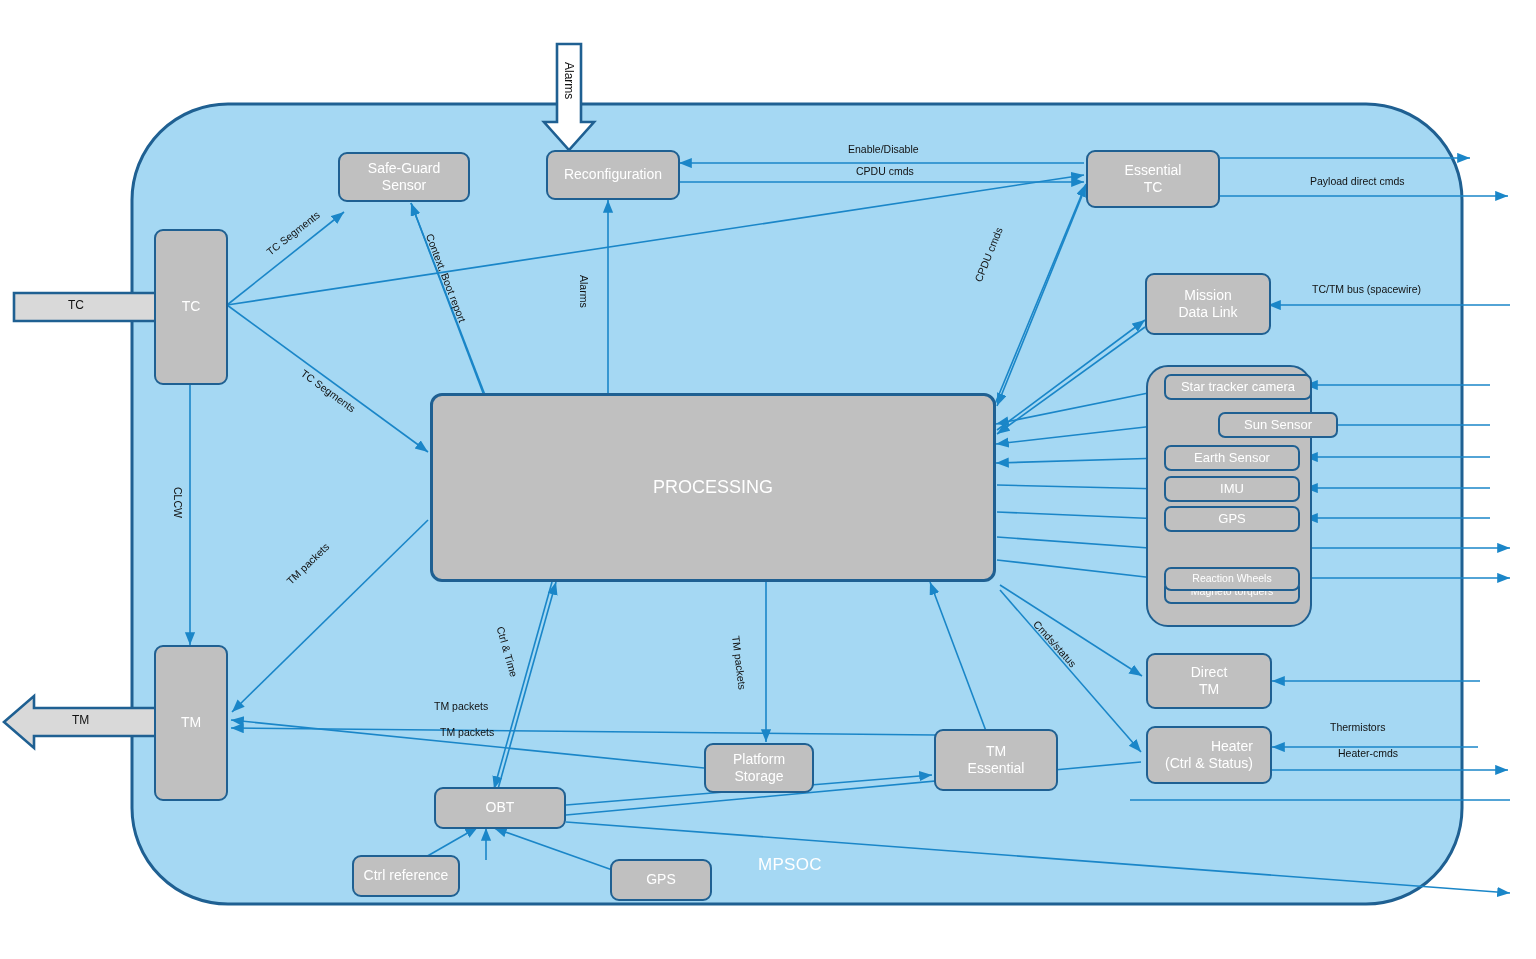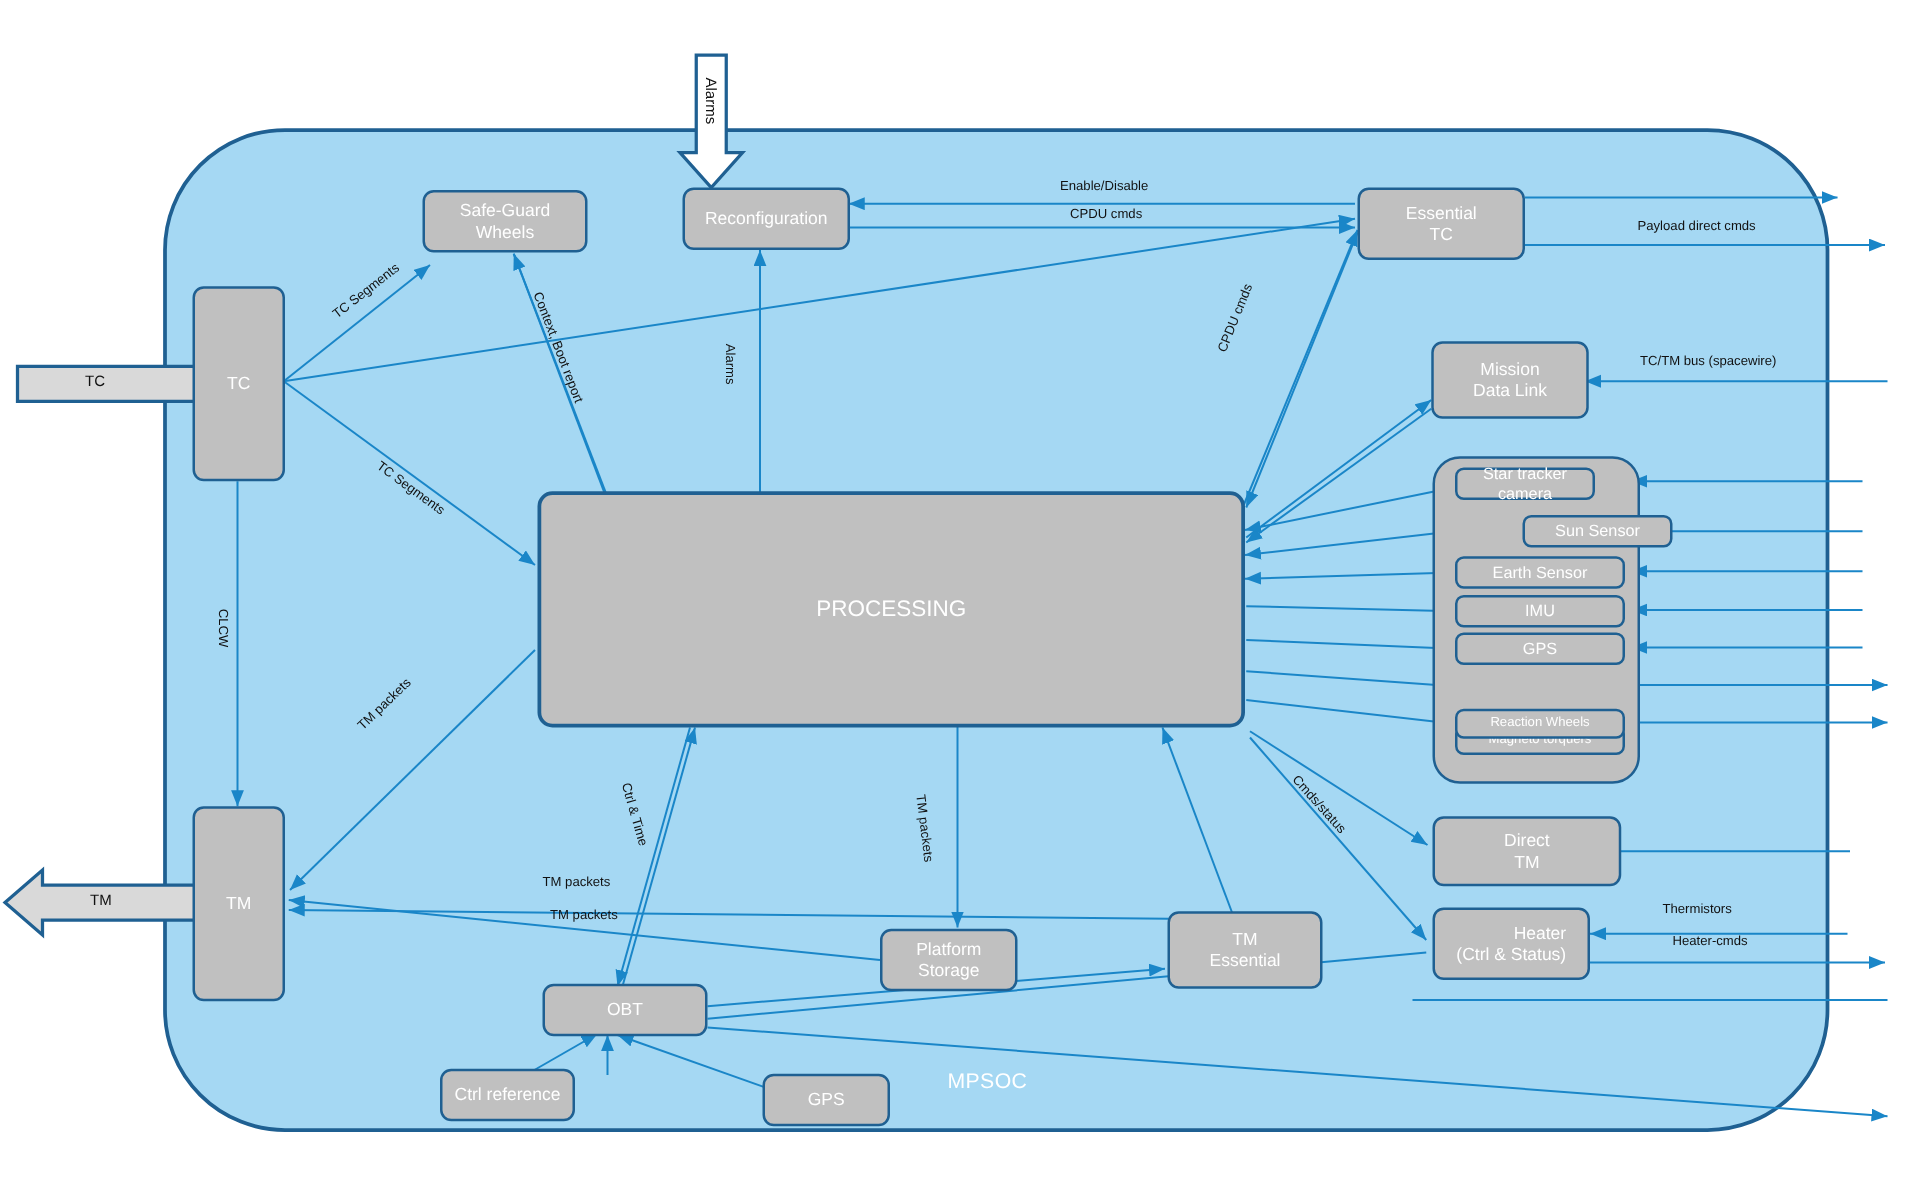--- a/index.html
+++ b/index.html
@@ -188,53 +188,53 @@
     <path d="M156,708 L34,708 L34,696 L4,722 L34,748 L34,736 L156,736 Z" fill="#d9d9d9" stroke="#1f6092" stroke-width="2.6"></path>
 
     <path d="M557,44 L581,44 L581,122 L594,122 L569,150 L544,122 L557,122 Z" fill="#ffffff" stroke="#1f6092" stroke-width="2.6"></path>
   </svg>
 
   <div class="box" style="left:154px; top:229px; width:74px; height:156px;">TC</div>
 
   <div class="box" style="left:154px; top:645px; width:74px; height:156px;">TM</div>
 
   <div class="box" style="left:338px; top:152px; width:132px; height:50px;">Safe-Guard
-Wheels</div>
+Sensor</div>
 
   <div class="box" style="left:546px; top:150px; width:134px; height:50px;">Reconfiguration</div>
 
   <div class="box" style="left:1086px; top:150px; width:134px; height:58px;">Essential
 TC</div>
 
   <div class="box" style="left:1145px; top:273px; width:126px; height:62px;">Mission
 Data Link</div>
 
   <div class="box proc" style="left:430px; top:393px; width:566px; height:189px;">PROCESSING</div>
 
-  <div class="box" style="left:1146px; top:653px; width:151px; height:56px;">Direct
+  <div class="box" style="left:1146px; top:653px; width:126px; height:56px;">Direct
 TM</div>
 
   <div class="box" style="left:1146px; top:726px; width:126px; height:58px;text-align:right;">Heater
 (Ctrl &amp; Status)</div>
 
   <div class="box" style="left:704px; top:743px; width:110px; height:50px;">Platform
 Storage</div>
 
   <div class="box" style="left:934px; top:729px; width:124px; height:62px;">TM
 Essential</div>
 
   <div class="box" style="left:434px; top:787px; width:132px; height:42px;">OBT</div>
 
   <div class="box" style="left:352px; top:855px; width:108px; height:42px;">Ctrl reference</div>
 
   <div class="box" style="left:610px; top:859px; width:102px; height:42px;">GPS</div>
 
   <div class="box sensor-group" style="left:1146px; top:365px; width:166px; height:262px;"></div>
 
-  <div class="box sensor" style="left:1164px; top:374px; width:112px; height:26px;">Star tracker camera</div>
+  <div class="box sensor" style="left:1164px; top:374px; width:148px; height:26px;">Star tracker camera</div>
   <div class="box sensor" style="left:1218px; top:412px; width:120px; height:26px;">Sun Sensor</div>
   <div class="box sensor" style="left:1164px; top:445px; width:136px; height:26px;">Earth Sensor</div>
   <div class="box sensor" style="left:1164px; top:476px; width:136px; height:26px;">IMU</div>
   <div class="box sensor" style="left:1164px; top:506px; width:136px; height:26px;">GPS</div>
   <div class="box sensor small" style="left:1164px; top:536px; width:136px; height:24px;margin-top:44px;">Magneto torquers</div>
   <div class="box sensor small" style="left:1164px; top:567px; width:136px; height:24px;">Reaction Wheels</div>
 
   <div class="mpsoc-label" style="left:758px; top:855px;">MPSOC</div>
 
   <div class="io-label" style="left:68px; top:298px;">TC</div>

